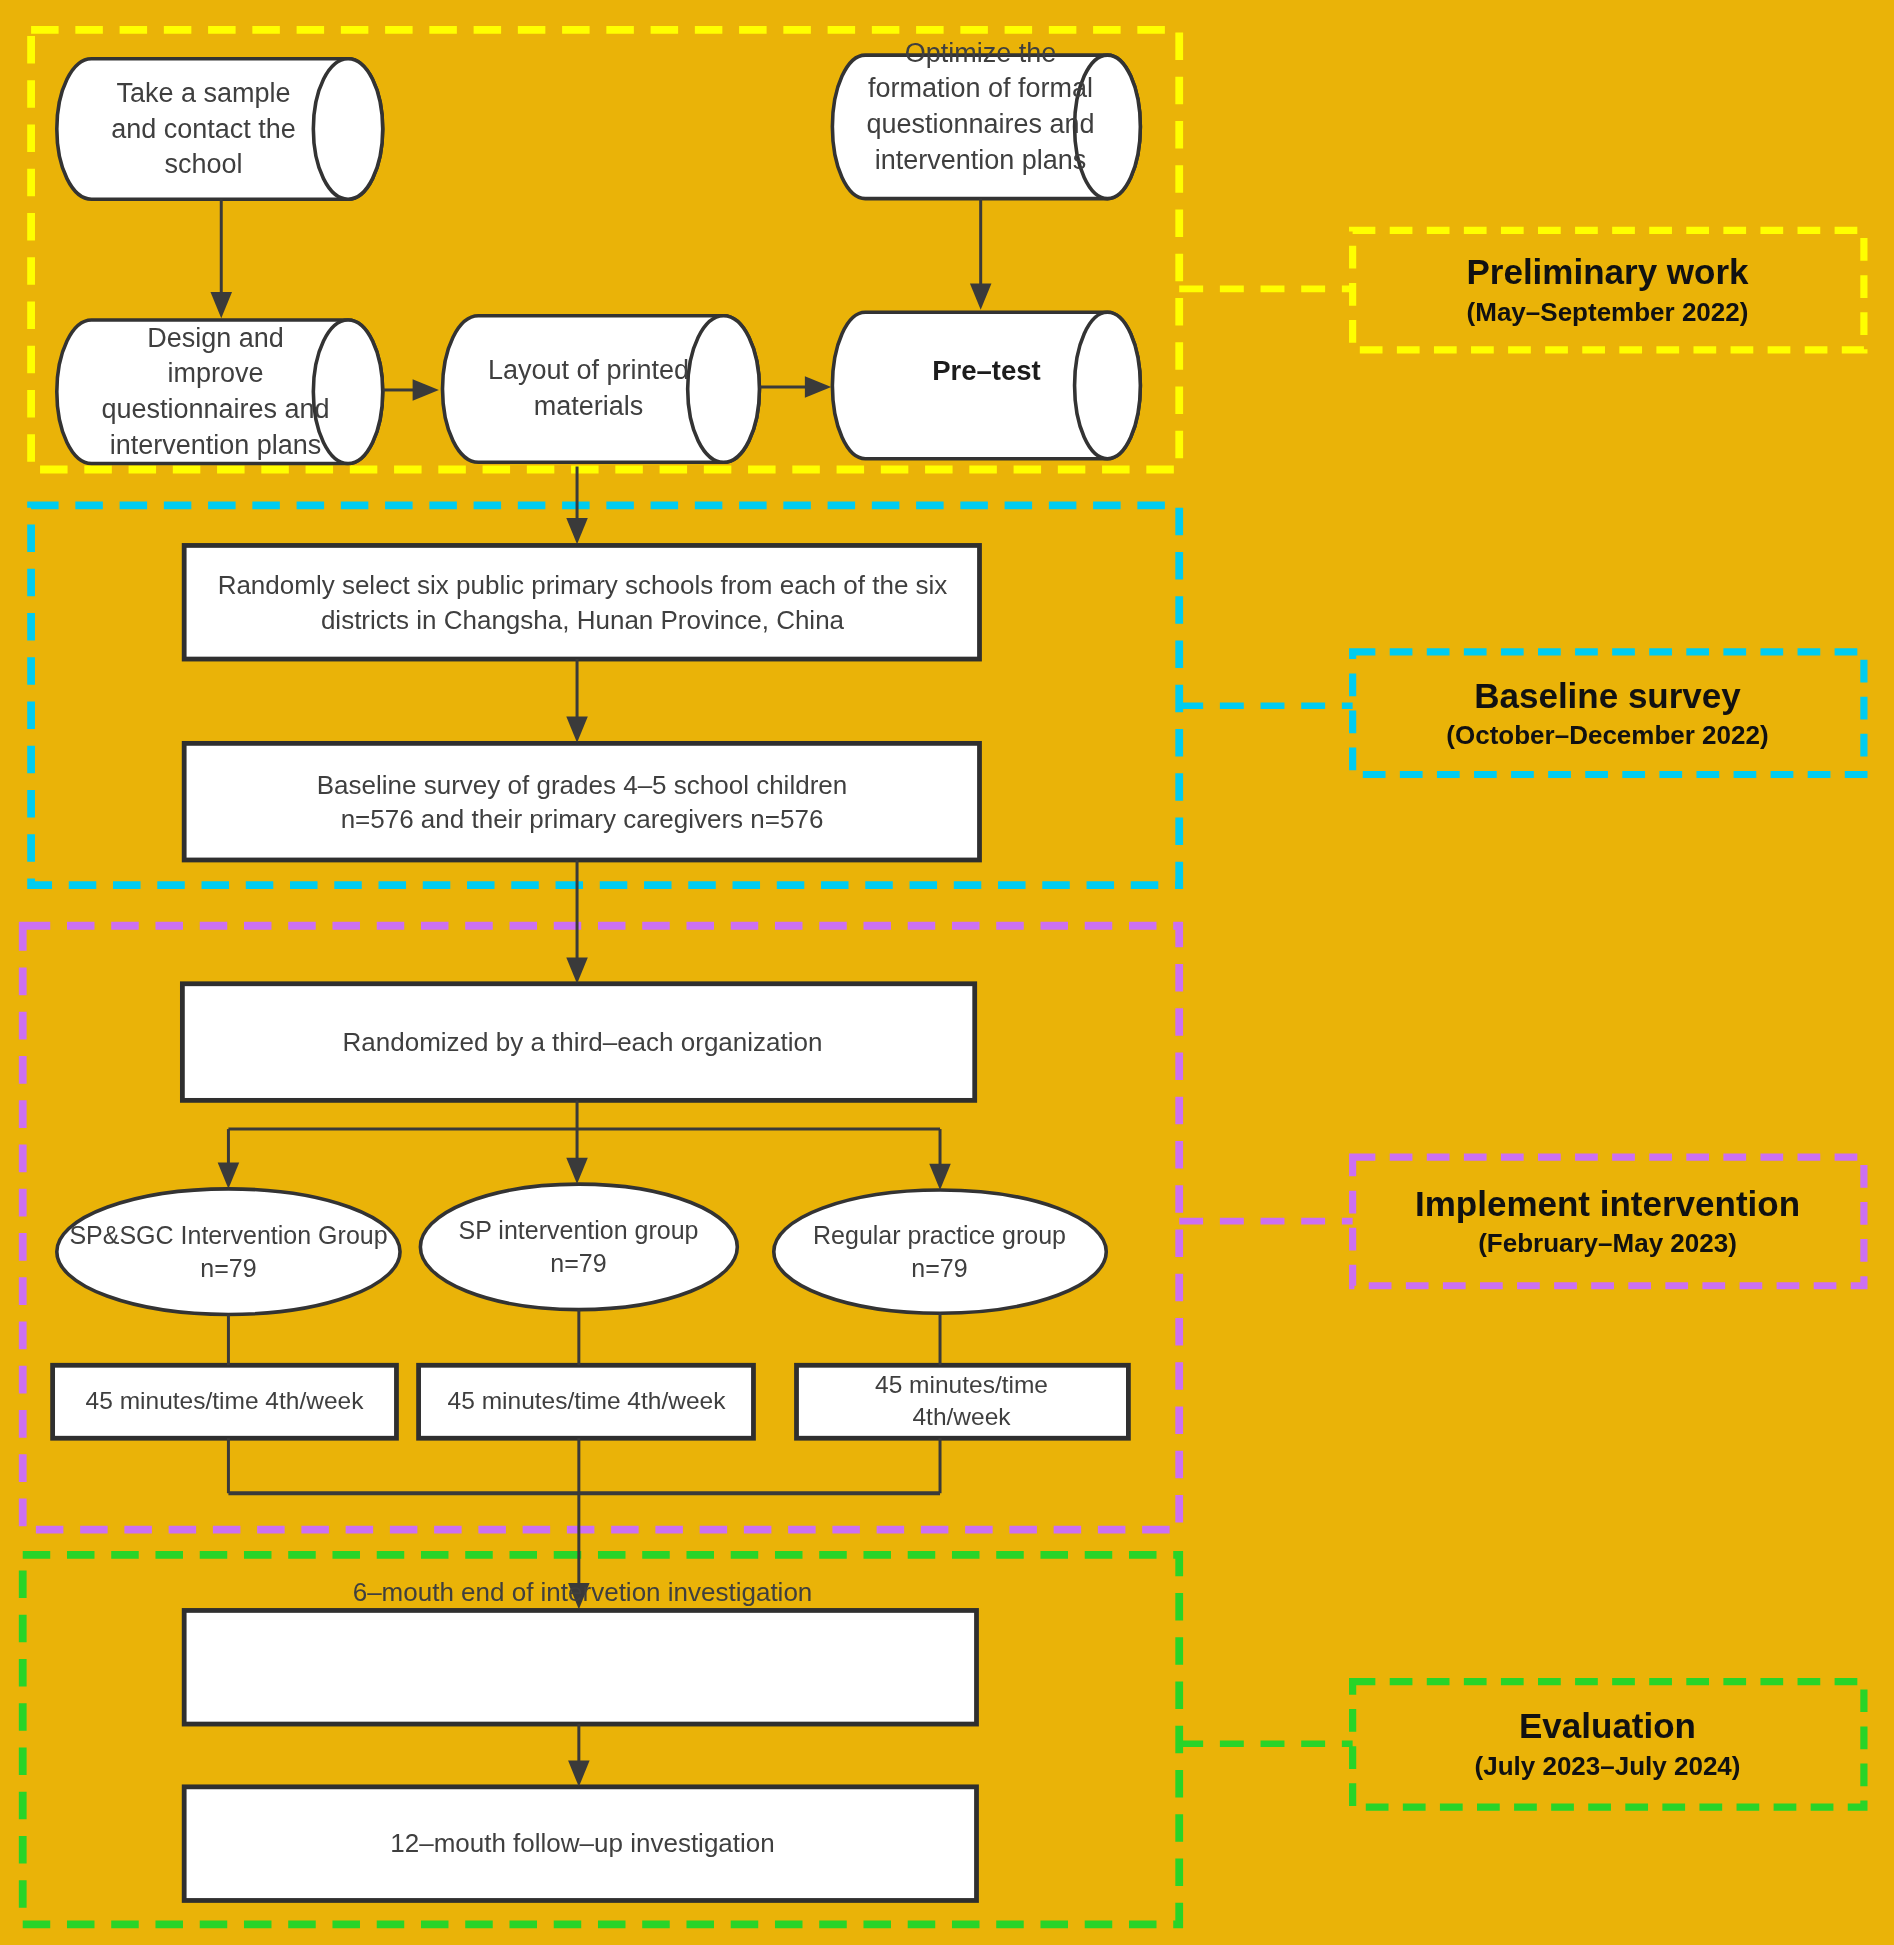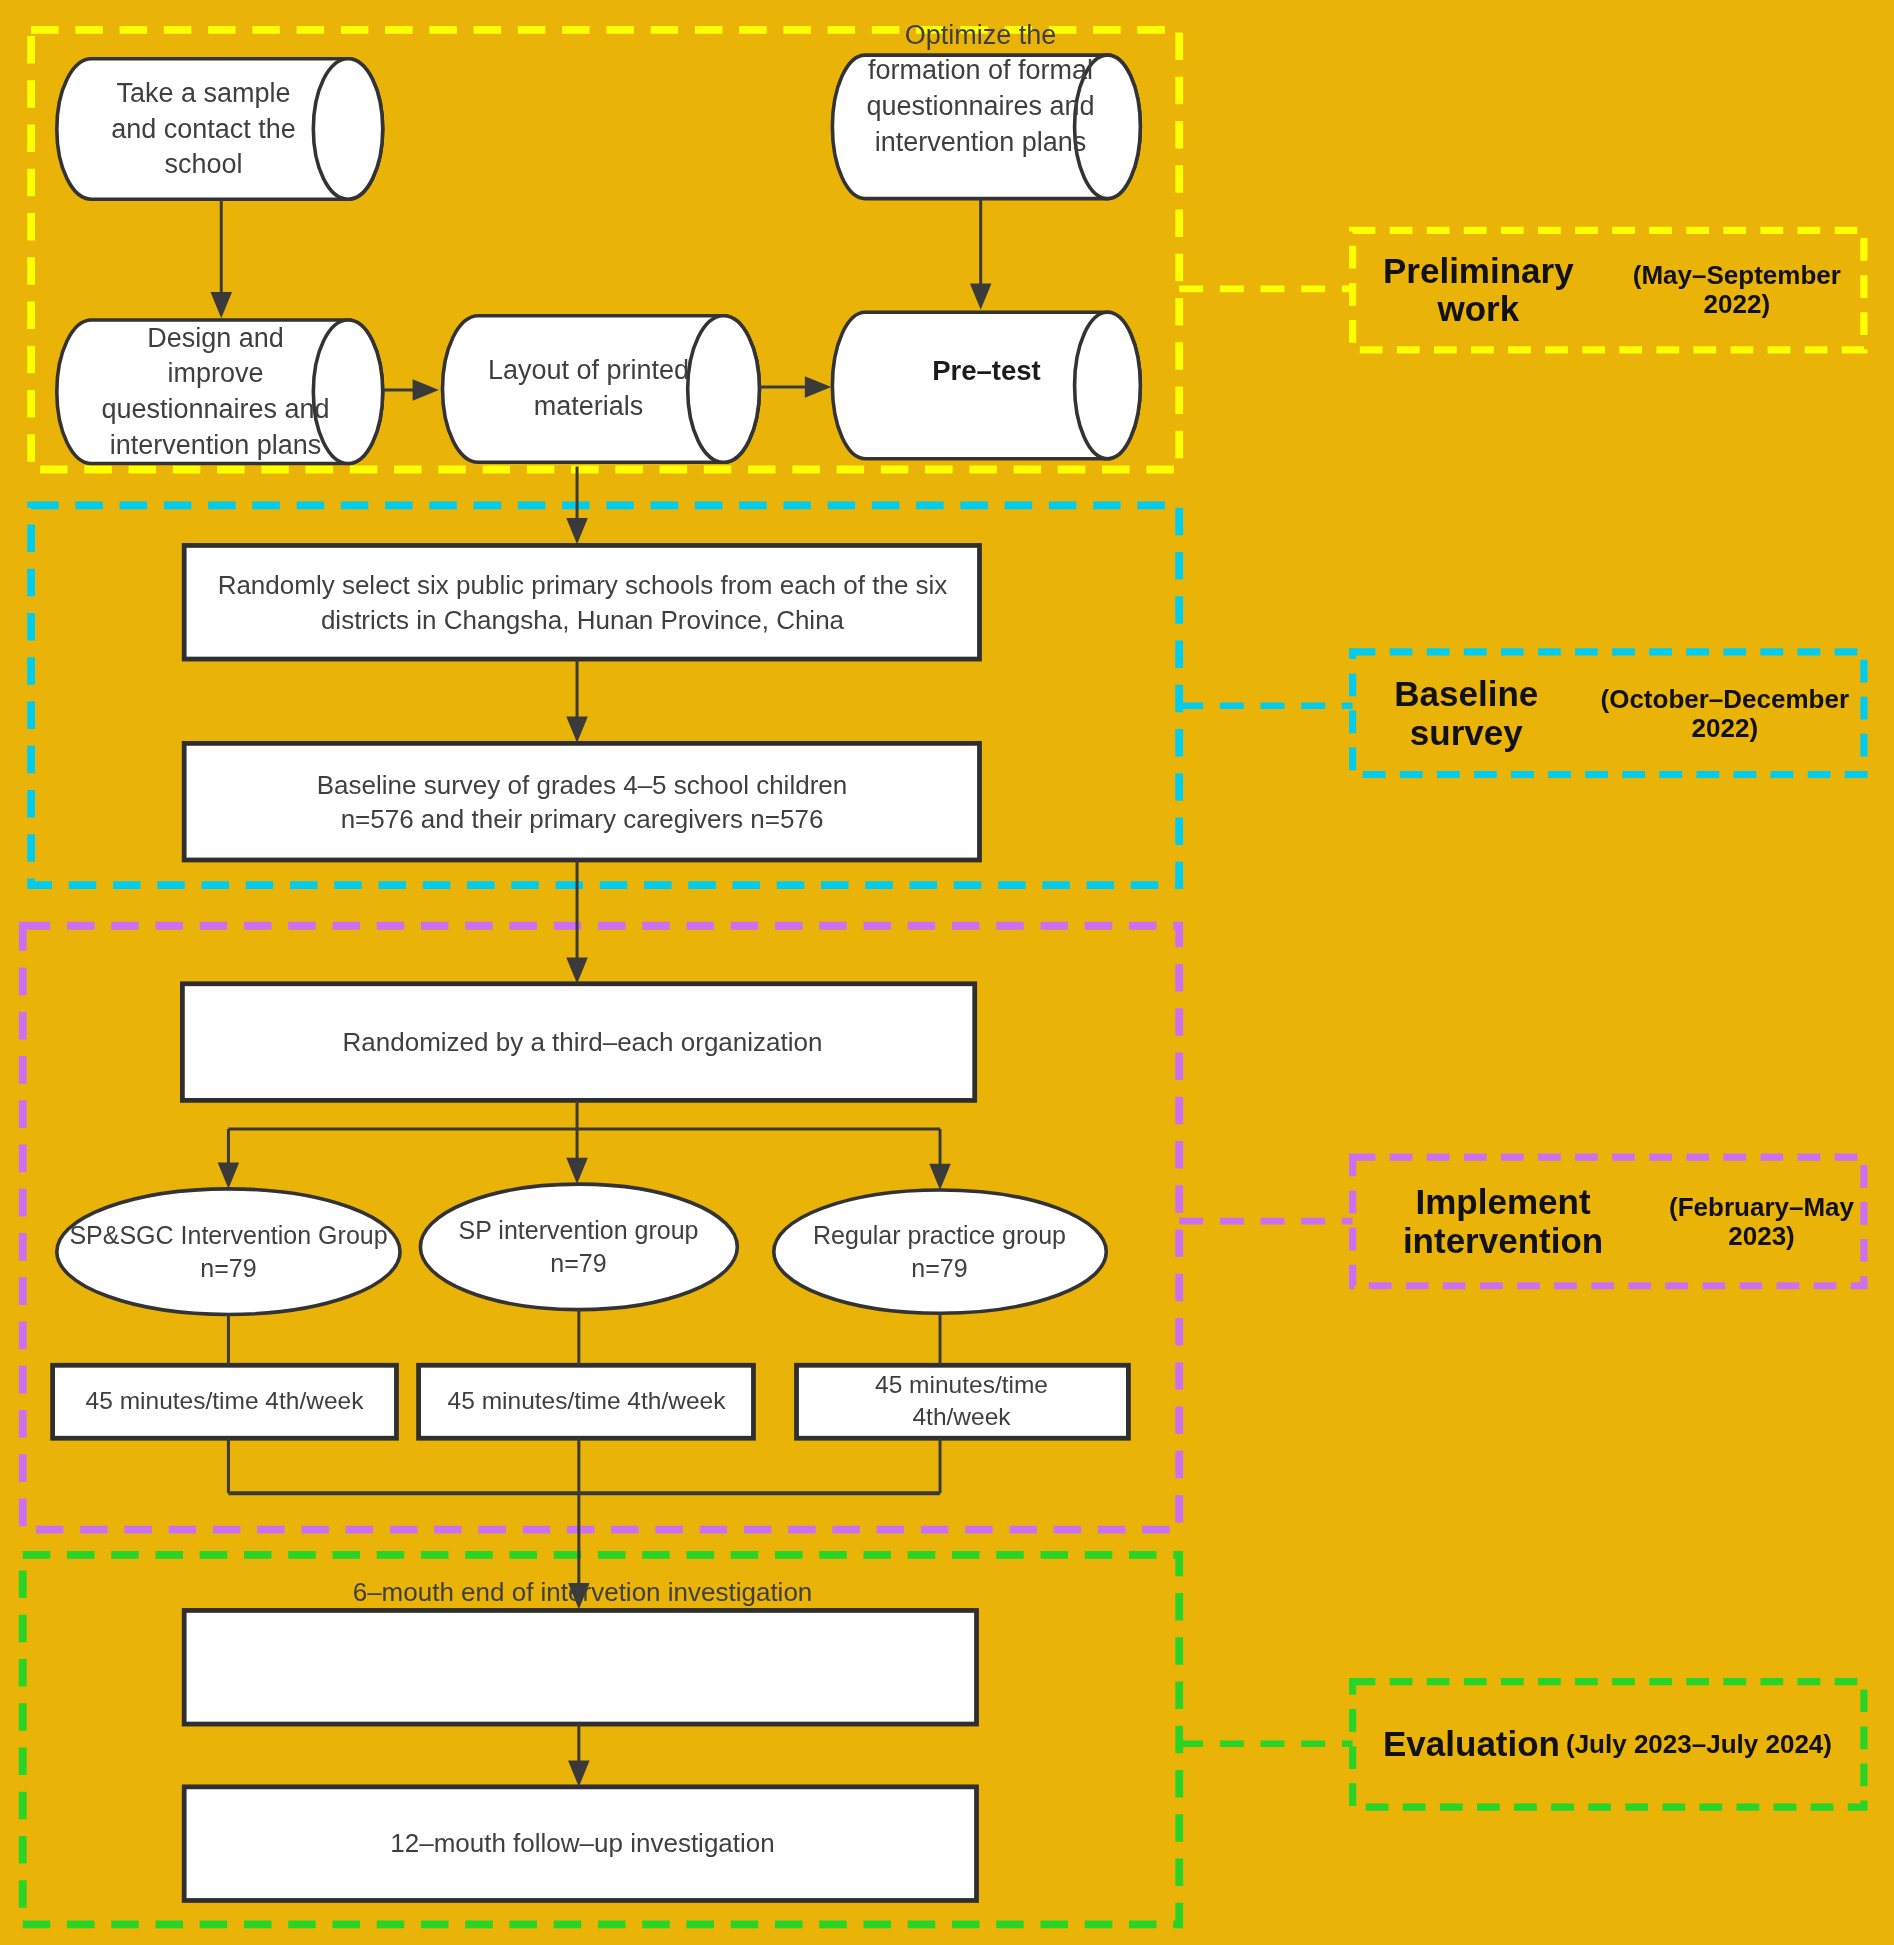--- a/index.html
+++ b/index.html
@@ -21,21 +21,21 @@
     color: #3f3f3f;
     font-size: 26px;
     line-height: 1.32;
   }
   .cyl-text { font-size: 27px; }
   .bold-node { font-weight: bold; color: #1c1c1c; font-size: 27.5px; }
   .small-node { font-size: 24.5px; }
   .section-label {
     position: absolute;
     display: flex;
-    flex-direction: row;
+    flex-direction: column;
     align-items: center;
     justify-content: center;
     text-align: center;
     gap: 6px;
     color: #111111;
   }
   .section-label .label-title { font-weight: bold; font-size: 35px; line-height: 1.1; }
   .section-label .label-period { font-weight: bold; font-size: 26px; line-height: 1.1; }
 </style>
 </head>
@@ -146,21 +146,21 @@
           <polygon points="950,2647 986,2647 968,2691" stroke="none"></polygon>
       </g>
       <g>
         <line x1="968" y1="2883" x2="968" y2="2946"></line>
           <polygon points="950,2944 986,2944 968,2988" stroke="none"></polygon>
       </g>
     </g>
   </svg>
 
   <div class="node-text cyl-text" style="left:108px; top:62px; width:191px; height:135px;">Take a sample and contact the school</div>
-  <div class="node-text cyl-text" style="left:855px; top:40px; width:251px; height:98px;">Optimize the formation of formal questionnaires and intervention plans</div>
+  <div class="node-text cyl-text" style="left:855px; top:58px; width:251px; height:98px;">Optimize the formation of formal questionnaires and intervention plans</div>
   <div class="node-text cyl-text" style="left:96px; top:323px; width:239px; height:138px;">Design and improve questionnaires and intervention plans</div>
   <div class="node-text cyl-text" style="left:481px; top:318px; width:215px; height:141px;">Layout of printed materials</div>
   <div class="node-text bold-node" style="left:855px; top:309px; width:263px; height:125px;">Pre–test</div>
 
   <div class="node-text" style="left:212px; top:548px; width:741px; height:109px;">Randomly select six public primary schools from each of the six districts in  Changsha, Hunan Province, China</div>
   <div class="node-text" style="left:298px; top:746px; width:568px; height:112px;">Baseline survey of grades 4–5 school children n=576 and their primary caregivers n=576</div>
 
   <div class="node-text" style="left:212px; top:986px; width:741px; height:112px;">Randomized by a third–each organization</div>
 
   <div class="node-text" style="left:61px; top:1196px; width:335px; height:111px; font-size:25px;">

